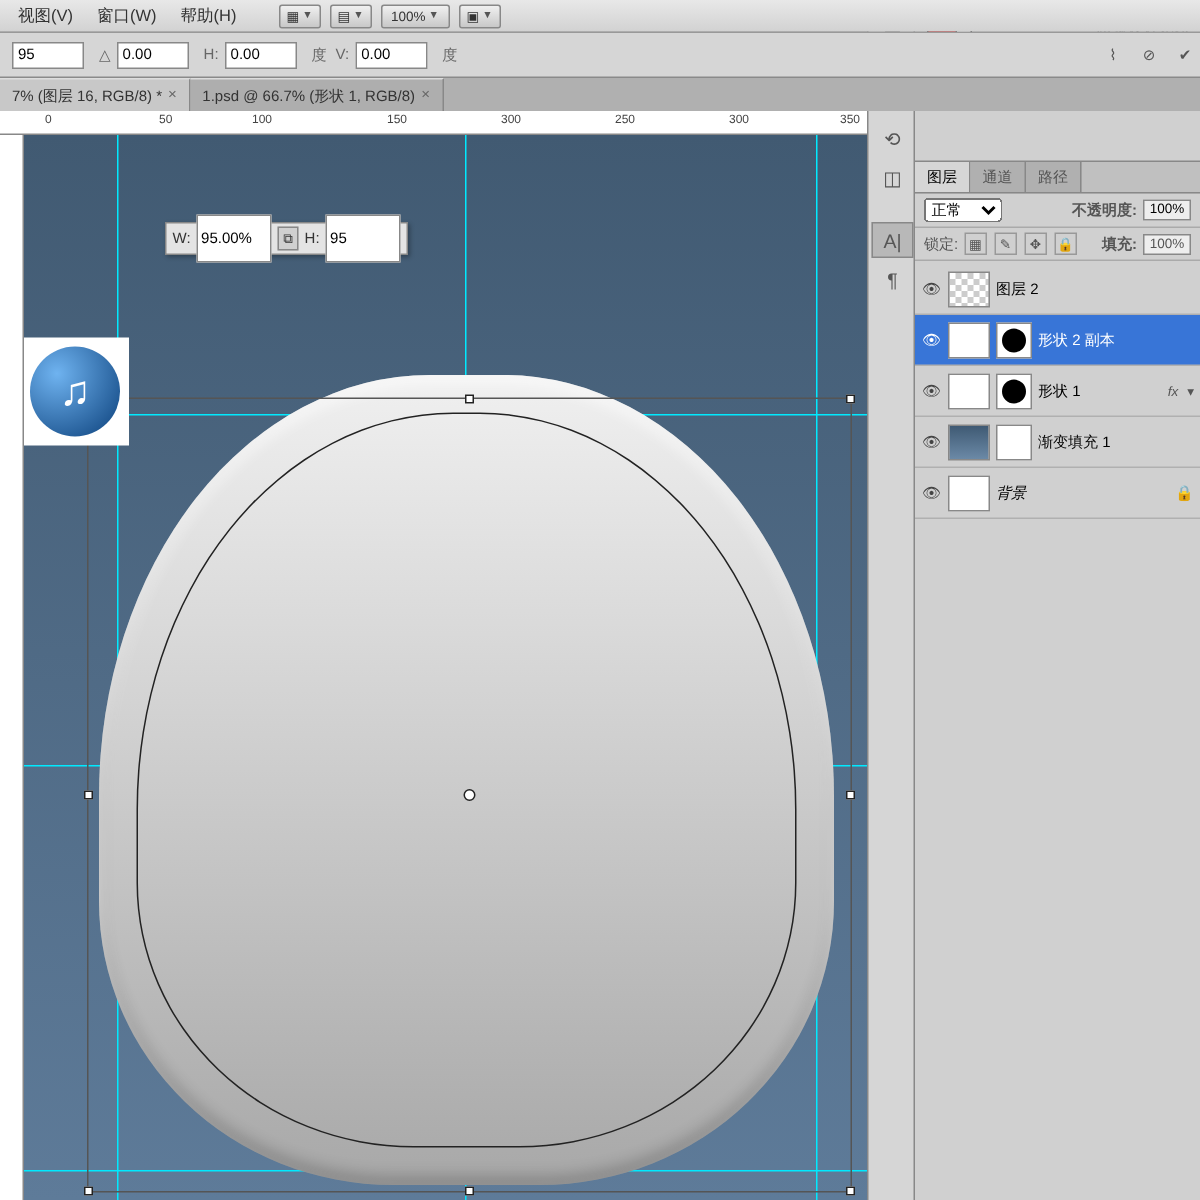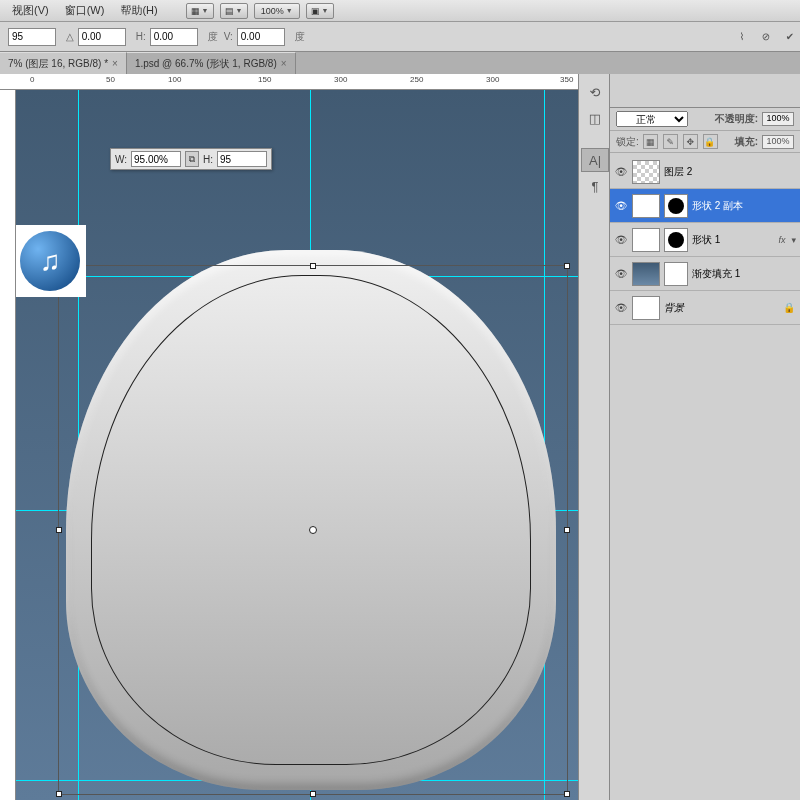--- a/index.html
+++ b/index.html
@@ -37,21 +37,21 @@
 .bbox .h { position: absolute; width: 6px; height: 6px; background: #fff; border: 1px solid #222; }
 .bbox .tl{top:-3px;left:-3px}.bbox .tr{top:-3px;right:-3px}.bbox .bl{bottom:-3px;left:-3px}.bbox .br{bottom:-3px;right:-3px}
 .bbox .tc{top:-3px;left:50%;margin-left:-3px}.bbox .bc{bottom:-3px;left:50%;margin-left:-3px}
 .bbox .ml{top:50%;left:-3px;margin-top:-3px}.bbox .mr{top:50%;right:-3px;margin-top:-3px}
 .bbox .cc{top:50%;left:50%;margin:-4px 0 0 -4px;width:8px;height:8px;border-radius:50%}
 
 .ref { position: absolute; left: -2px; top: 135px; width: 72px; height: 72px; background: #fff; }
 .ref .disc { width: 60px; height: 60px; margin: 6px; border-radius: 50%; background: radial-gradient(circle at 30% 30%, #6fb3f0, #0a3f7a); display: flex; align-items: center; justify-content: center; color: #fff; font-size: 28px; }
 
 .float { position: absolute; left: 110px; top: 148px; height: 22px; background: #e4e4e4; border: 1px solid #888; display: flex; align-items: center; font-size: 10px; color: #333; padding: 0 4px; gap: 4px; z-index: 6; box-shadow: 1px 1px 3px rgba(0,0,0,.3); }
-.float input { width: 50px; height: 16px; font-size: 10px; border: 1px solid #888; padding: 0 2px; }
+.float input { width: 50px; height: 32px; font-size: 10px; border: 1px solid #888; padding: 0 2px; }
 .float .link { width: 14px; height: 16px; border: 1px solid #888; background: #d0d0d0; display:flex;align-items:center;justify-content:center;font-size:9px; }
 
 .sidetools { position: absolute; left: 578px; top: 0; width: 32px; height: 800px; background: #d6d6d6; border-left: 1px solid #888; border-right: 1px solid #888; z-index: 4; }
 .sidetools .t { width: 28px; height: 24px; margin: 2px; display: flex; align-items: center; justify-content: center; font-size: 13px; color: #555; }
 .sidetools .t.sel { background: #b8b8b8; border: 1px solid #888; }
 
 .right { position: absolute; right: 0; top: 0; width: 190px; height: 800px; background: #d0d0d0; z-index: 4; }
 .wm { position: absolute; top: 12px; right: 6px; font-size: 10px; color: #777; letter-spacing: .5px; }
 .wm2 { position: absolute; top: 26px; right: 6px; font-size: 8px; color: #9a9a9a; }
 
@@ -67,21 +67,21 @@
 .sl-row .v { width: 26px; font-size: 9px; text-align: right; margin-left: 4px; color: #444; }
 .triangle-row { display: flex; align-items: center; gap: 4px; margin-top: 4px; }
 .triangle-row .warn { font-size: 11px; color: #c08000; }
 .hue { height: 12px; margin-top: 6px; background: linear-gradient(90deg,red,yellow,lime,cyan,blue,magenta,red); border: 1px solid #888; }
 
 .ptabs { display: flex; background: #c0c0c0; border-bottom: 1px solid #888; font-size: 10px; }
 .ptabs .pt { padding: 3px 8px; background: #b0b0b0; border-right: 1px solid #888; color: #555; }
 .ptabs .pt.active { background: #d6d6d6; color: #000; }
 
 .lopts { display: flex; align-items: center; font-size: 10px; padding: 3px 6px; gap: 4px; border-bottom: 1px solid #aaa; }
-.lopts select { font-size: 10px; height: 16px; width: 72px; text-align: center; }
+.lopts select { font-size: 10px; height: 16px; width: 52px; }
 .lopts .r { margin-left: auto; color: #555; font-weight: bold; }
 .lopts .pct { width: 32px; height: 14px; background: #eee; border: 1px solid #888; font-size: 9px; text-align: center; }
 .lopts.second { font-size: 10px; color: #555; }
 .lopts.second .ic { width: 15px; height: 15px; border: 1px solid #999; display: inline-flex; align-items: center; justify-content: center; font-size: 9px; margin-right: 1px; }
 
 .layers { padding: 2px 0; }
 .layer { display: flex; align-items: center; height: 34px; border-bottom: 1px solid #b0b0b0; font-size: 10px; gap: 4px; padding: 0 4px; }
 .layer.sel { background: #3875d7; color: #fff; }
 .layer .eye { width: 14px; text-align: center; color: #444; }
 .layer.sel .eye { color: #fff; }
@@ -223,20 +223,25 @@
       <span class="warn">△</span>
       <div style="width:14px;height:14px;background:#e80000;border:1px solid #000"></div>
       <div class="sl-row" style="flex:1">
           <div class="bar rainbow"></div>
           <div class="v">0</div>
         </div>
     </div>
     <div class="hue"></div>
   </div>
 
+  <div class="ptabs">
+    <div class="pt active">图层</div>
+    <div class="pt">通道</div>
+    <div class="pt">路径</div>
+  </div>
 
   <div class="lopts">
     <select><option>正常</option></select>
     <span class="r">不透明度:</span>
     <div class="pct">100%</div>
   </div>
   <div class="lopts second">
     <span>锁定:</span>
     <span class="ic">▦</span>
     <span class="ic">✎</span>

